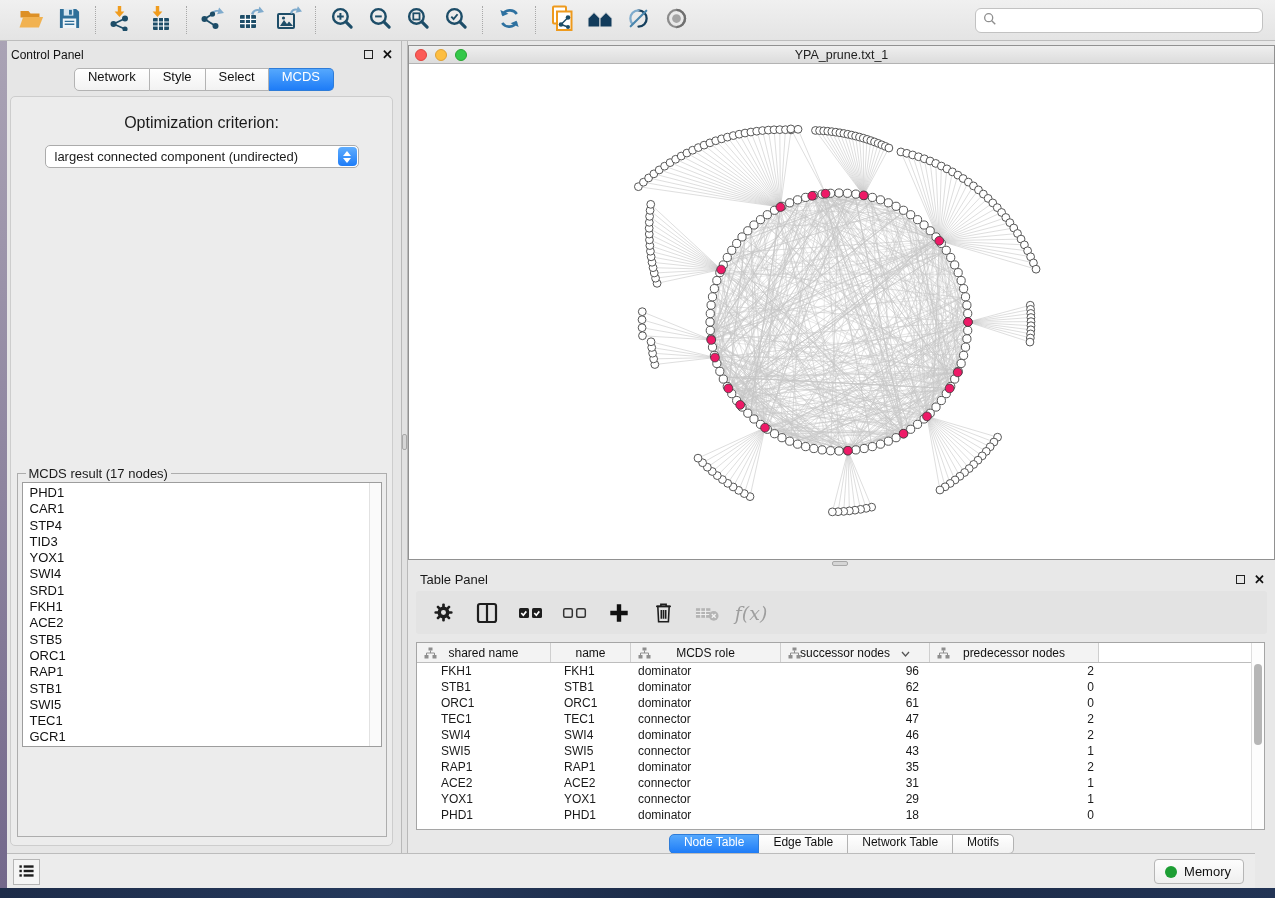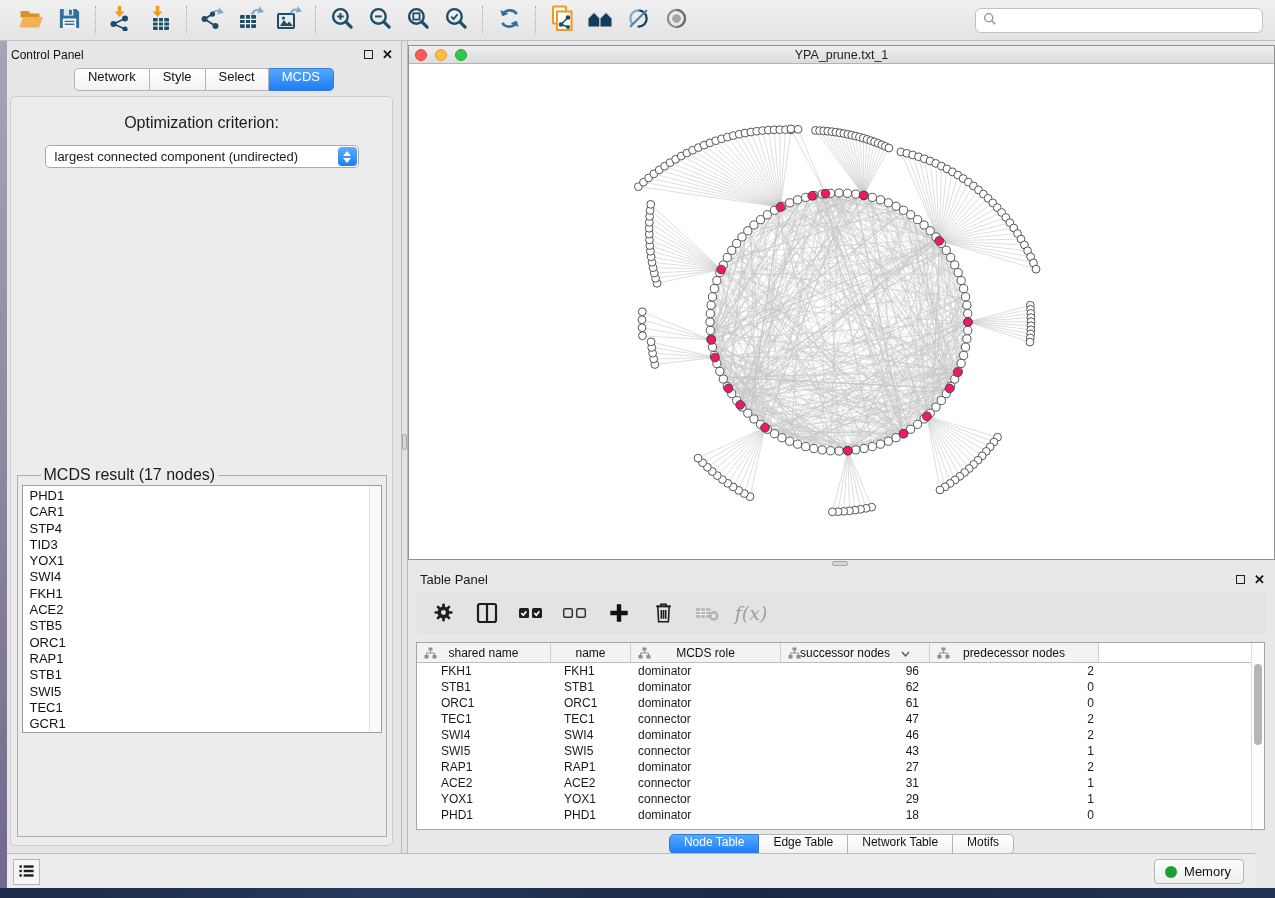--- a/index.html
+++ b/index.html
@@ -40,21 +40,21 @@
     display:flex; align-items:center; position:relative; padding-left:9px; font-size:13px; }
   .select .stepper { position:absolute; right:1px; top:1px; width:19px; height:19px; border-radius:4px;
     background:linear-gradient(#5fadfe,#1e7cf7); display:flex; flex-direction:column; align-items:center; justify-content:center; gap:2px; }
   .tri-up { width:0; height:0; border-left:4px solid transparent; border-right:4px solid transparent; border-bottom:5px solid #fff; }
   .tri-dn { width:0; height:0; border-left:4px solid transparent; border-right:4px solid transparent; border-top:5px solid #fff; }
   .btn-row { display:flex; gap:13px; margin-top:12px; }
   .mac-btn { height:23px; padding:0 15px; border:1px solid #b0b0b0; border-radius:5px;
     background:linear-gradient(#ffffff,#f1f1f1); font:13px "Liberation Sans",sans-serif; color:#111; }
   .mac-btn.focused { box-shadow:0 0 0 3px rgba(110,170,250,.65); border-color:#74a8e8; }
   fieldset.mcds-result { margin:auto 6px 8px 6px; width:370px; height:371px; border:1px solid #adadad; padding:1px 4px 5px 4px; }
-  fieldset.mcds-result legend { font-size:16px; padding:0 3px; margin-left:19px; }
+  fieldset.mcds-result legend { font-size:13px; padding:0 3px; margin-left:4px; }
   .result-list { width:100%; height:100%; background:#fff; border:1px solid #9d9d9d; position:relative; overflow:hidden; padding:2px 0 0 7px; }
   .result-item { font-size:13px; line-height:16.3px; color:#111; }
   .list-scroll { position:absolute; top:0; right:0; width:12px; height:100%; background:#fafafa; border-left:1px solid #e2e2e2; }
 
   
   .v-split { position:absolute; left:401px; top:41px; width:7px; height:812px; background:#e2e2e2; border-left:1px solid #b9b9b9; border-right:1px solid #b9b9b9; }
   .v-grip { position:absolute; left:0px; top:393px; width:5px; height:16px; background:#d6d6d6; border:1px solid #a8a8a8; border-radius:2px; }
   .h-split { position:absolute; left:408px; top:560px; width:867px; height:8px; background:#e8e8e8; }
   .h-grip { position:absolute; left:424px; top:1px; width:16px; height:5px; background:#d6d6d6; border:1px solid #a8a8a8; border-radius:2px; }
 
@@ -294,20 +294,21 @@
     </div>
     <fieldset class="mcds-result">
       <legend>MCDS result (17 nodes)</legend>
       <div class="result-list">
         <div class="result-item">PHD1</div>
           <div class="result-item">CAR1</div>
           <div class="result-item">STP4</div>
           <div class="result-item">TID3</div>
           <div class="result-item">YOX1</div>
           <div class="result-item">SWI4</div>
+          <div class="result-item">SRD1</div>
           <div class="result-item">FKH1</div>
           <div class="result-item">ACE2</div>
           <div class="result-item">STB5</div>
           <div class="result-item">ORC1</div>
           <div class="result-item">RAP1</div>
           <div class="result-item">STB1</div>
           <div class="result-item">SWI5</div>
           <div class="result-item">TEC1</div>
           <div class="result-item">GCR1</div>
           <div class="list-scroll"></div>
@@ -1447,21 +1448,21 @@
           <div class="cell k0">SWI5</div>
           <div class="cell k1">SWI5</div>
           <div class="cell k2">connector</div>
           <div class="cell k3">43</div>
           <div class="cell k4">1</div>
         </div>
         <div class="trow">
           <div class="cell k0">RAP1</div>
           <div class="cell k1">RAP1</div>
           <div class="cell k2">dominator</div>
-          <div class="cell k3">27</div>
+          <div class="cell k3">35</div>
           <div class="cell k4">2</div>
         </div>
         <div class="trow">
           <div class="cell k0">ACE2</div>
           <div class="cell k1">ACE2</div>
           <div class="cell k2">connector</div>
           <div class="cell k3">31</div>
           <div class="cell k4">1</div>
         </div>
         <div class="trow">

